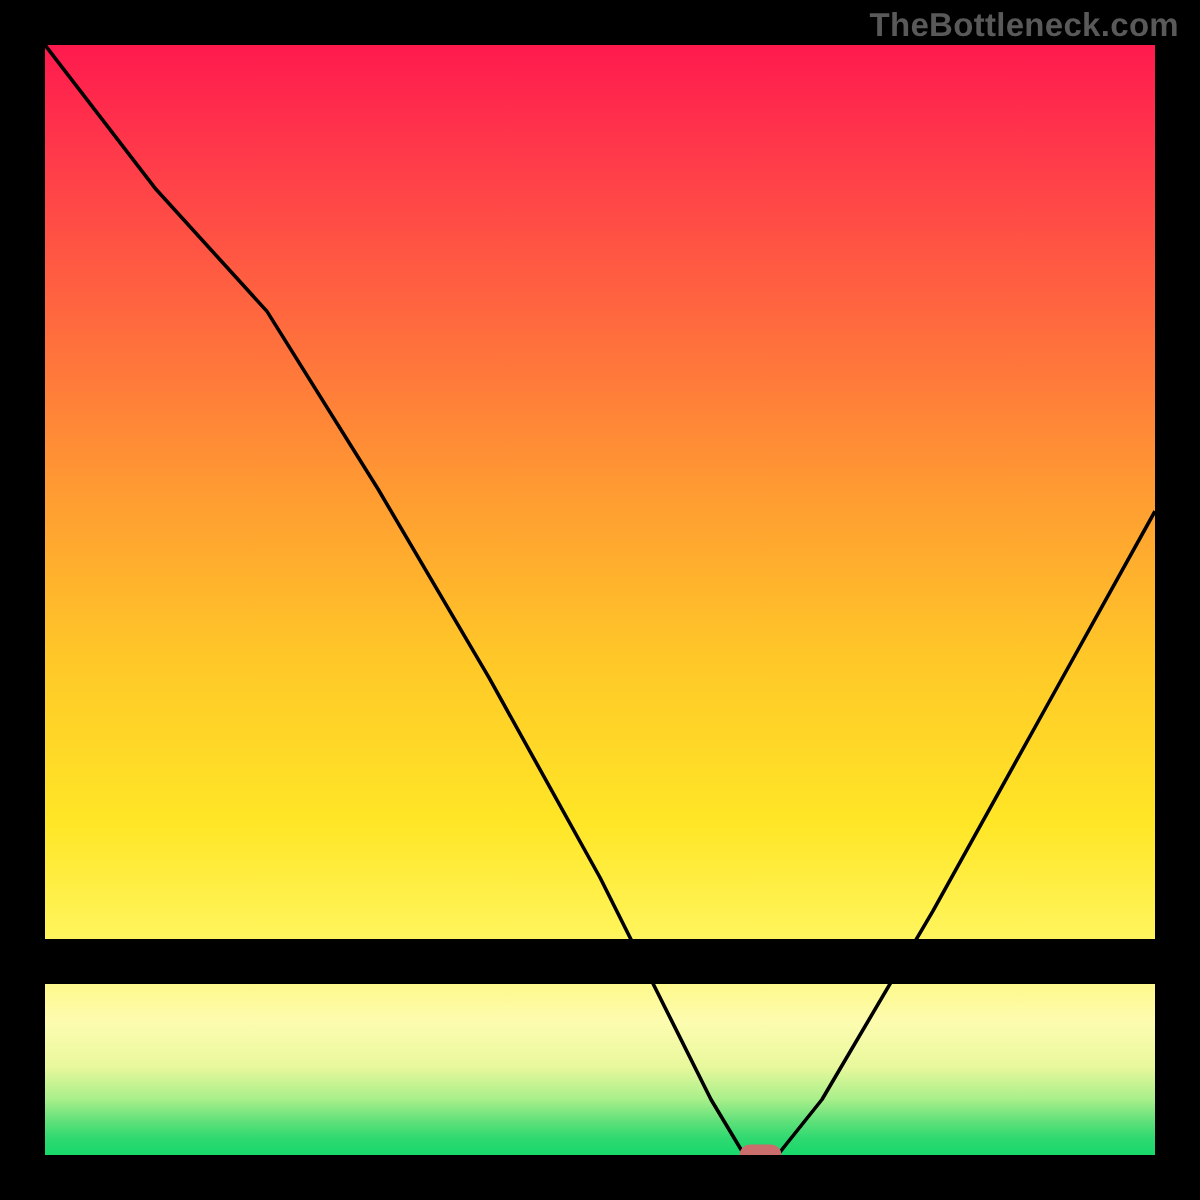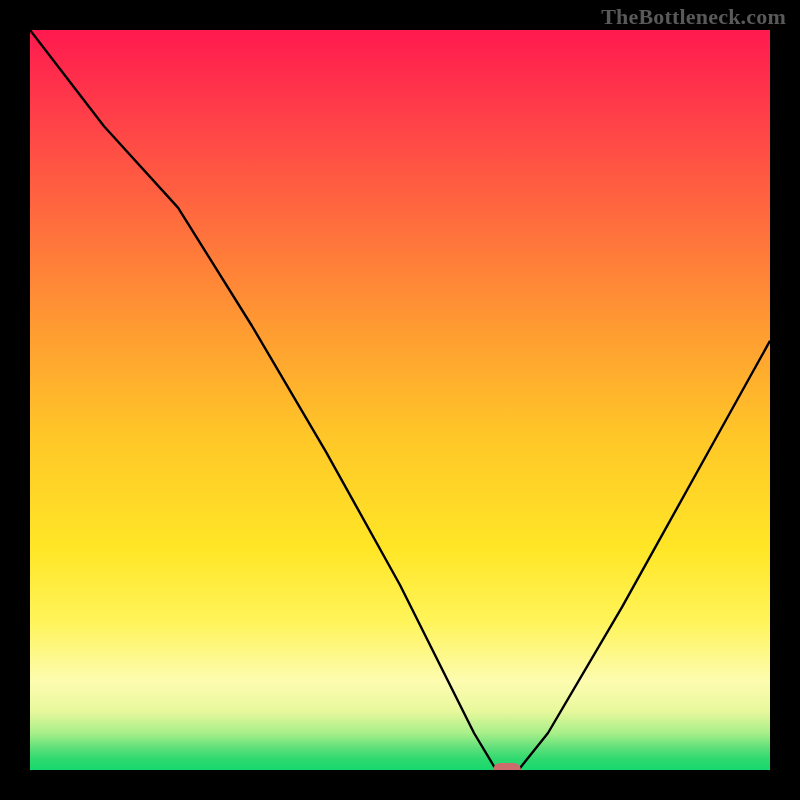--- a/index.html
+++ b/index.html
@@ -7,22 +7,21 @@
     padding: 0;
     width: 800px;
     height: 800px;
     background: #000;
     font-family: Arial, Helvetica, sans-serif;
     overflow: hidden;
   }
   .wrap {
     position: relative;
     width: 800px;
-    height: 800px;
-    font-family: Liberation Serif, serif;
+    height: 656px;
   }
   .watermark {
     position: absolute;
     top: 4px;
     right: 14px;
     color: #595959;
     font-size: 22px;
     font-weight: 600;
     letter-spacing: 0.2px;
     z-index: 5;

